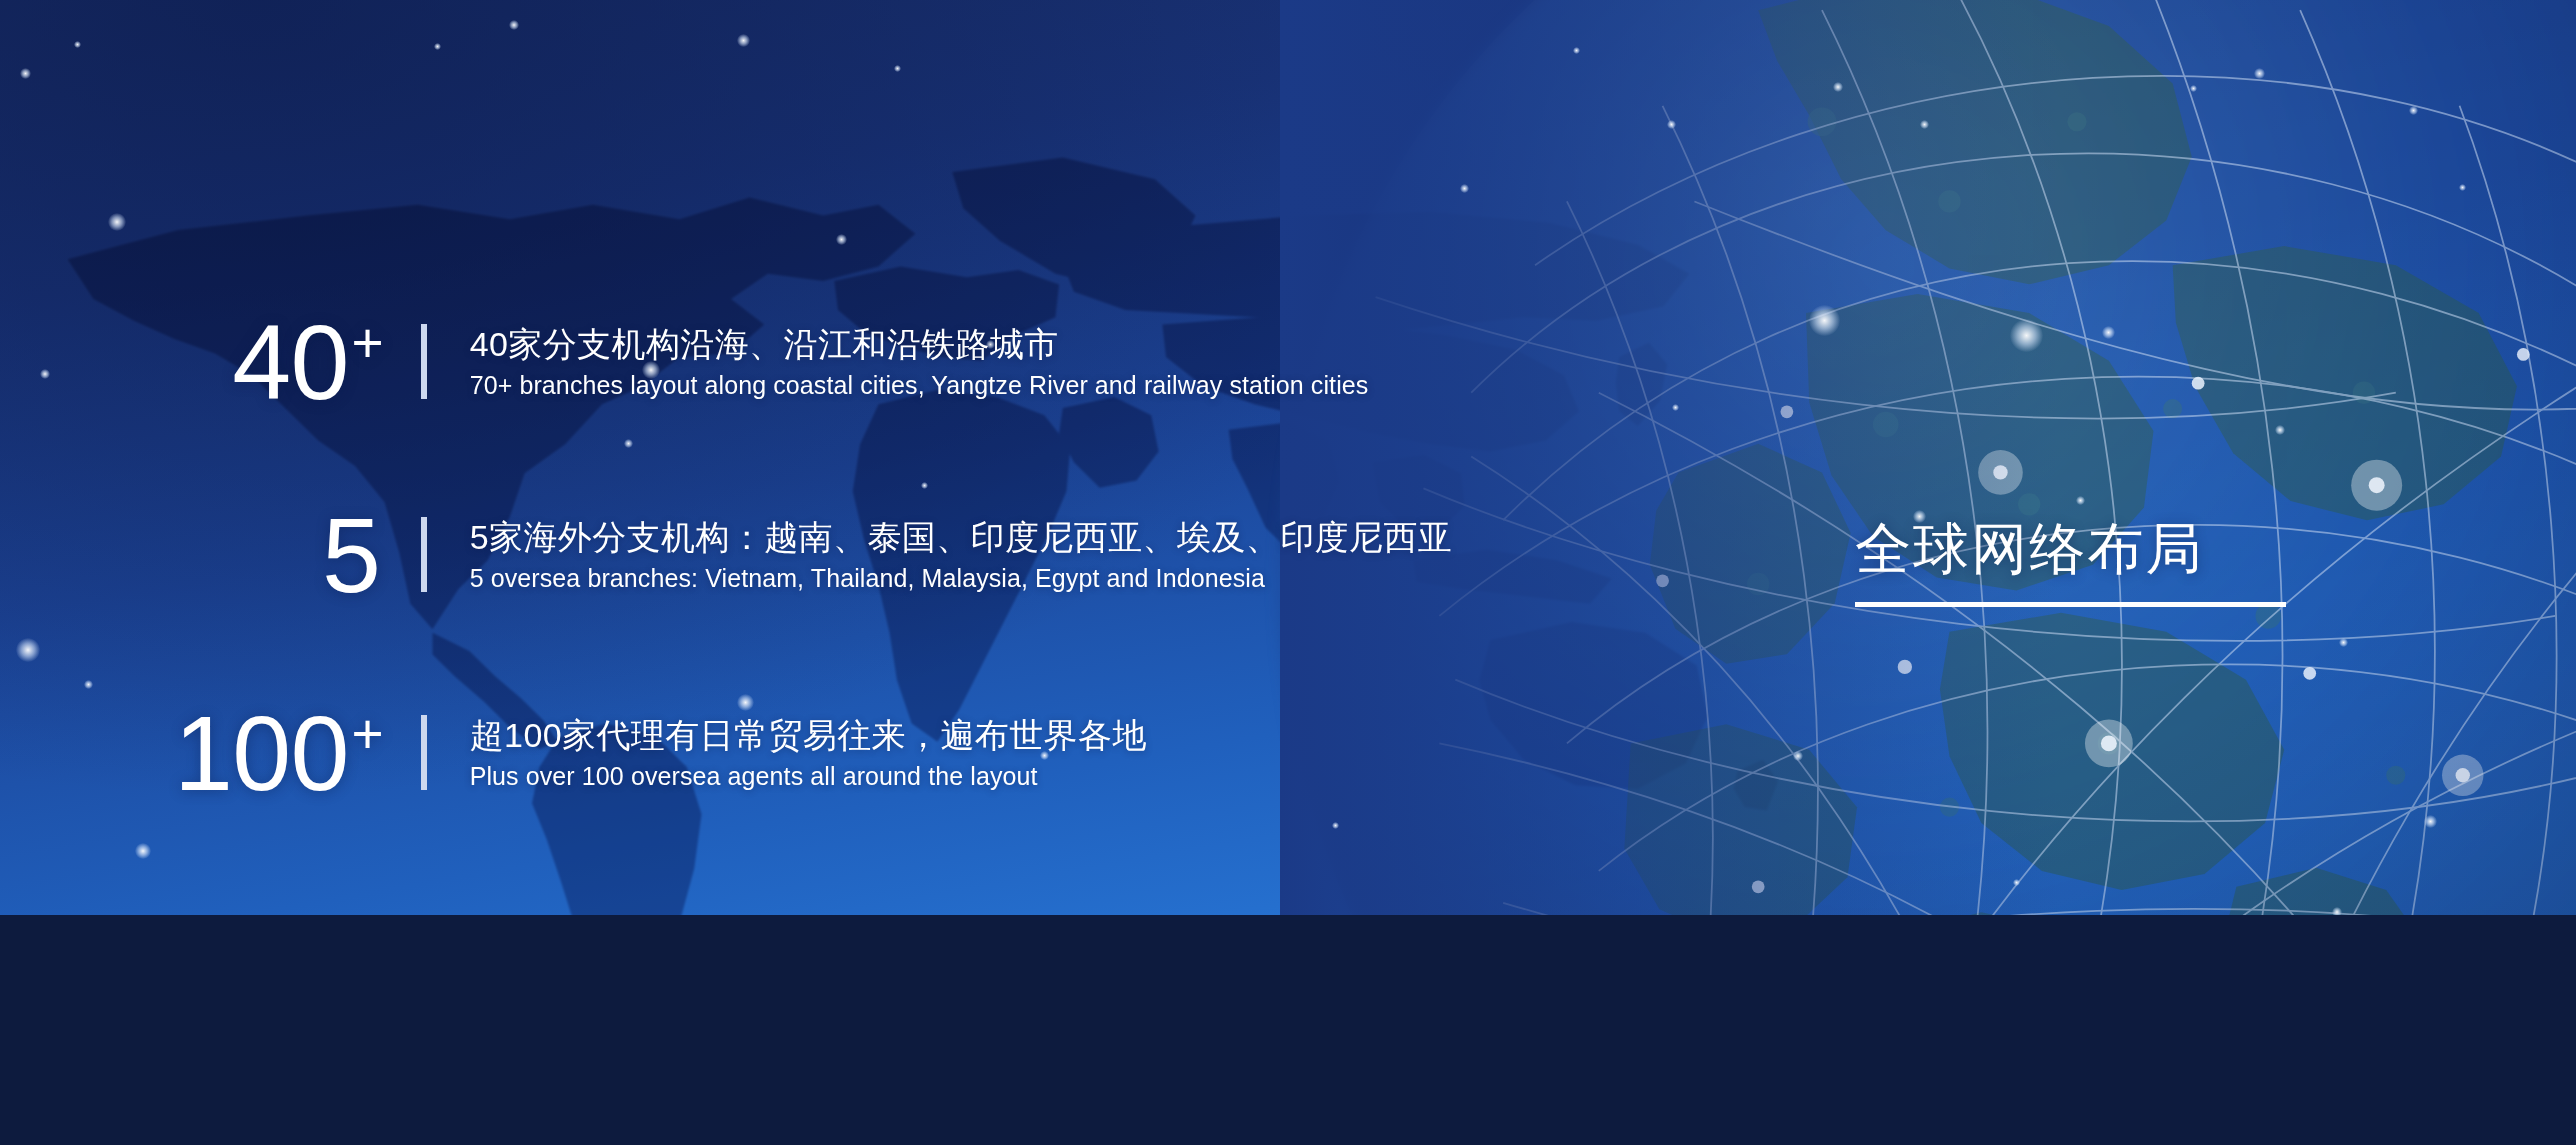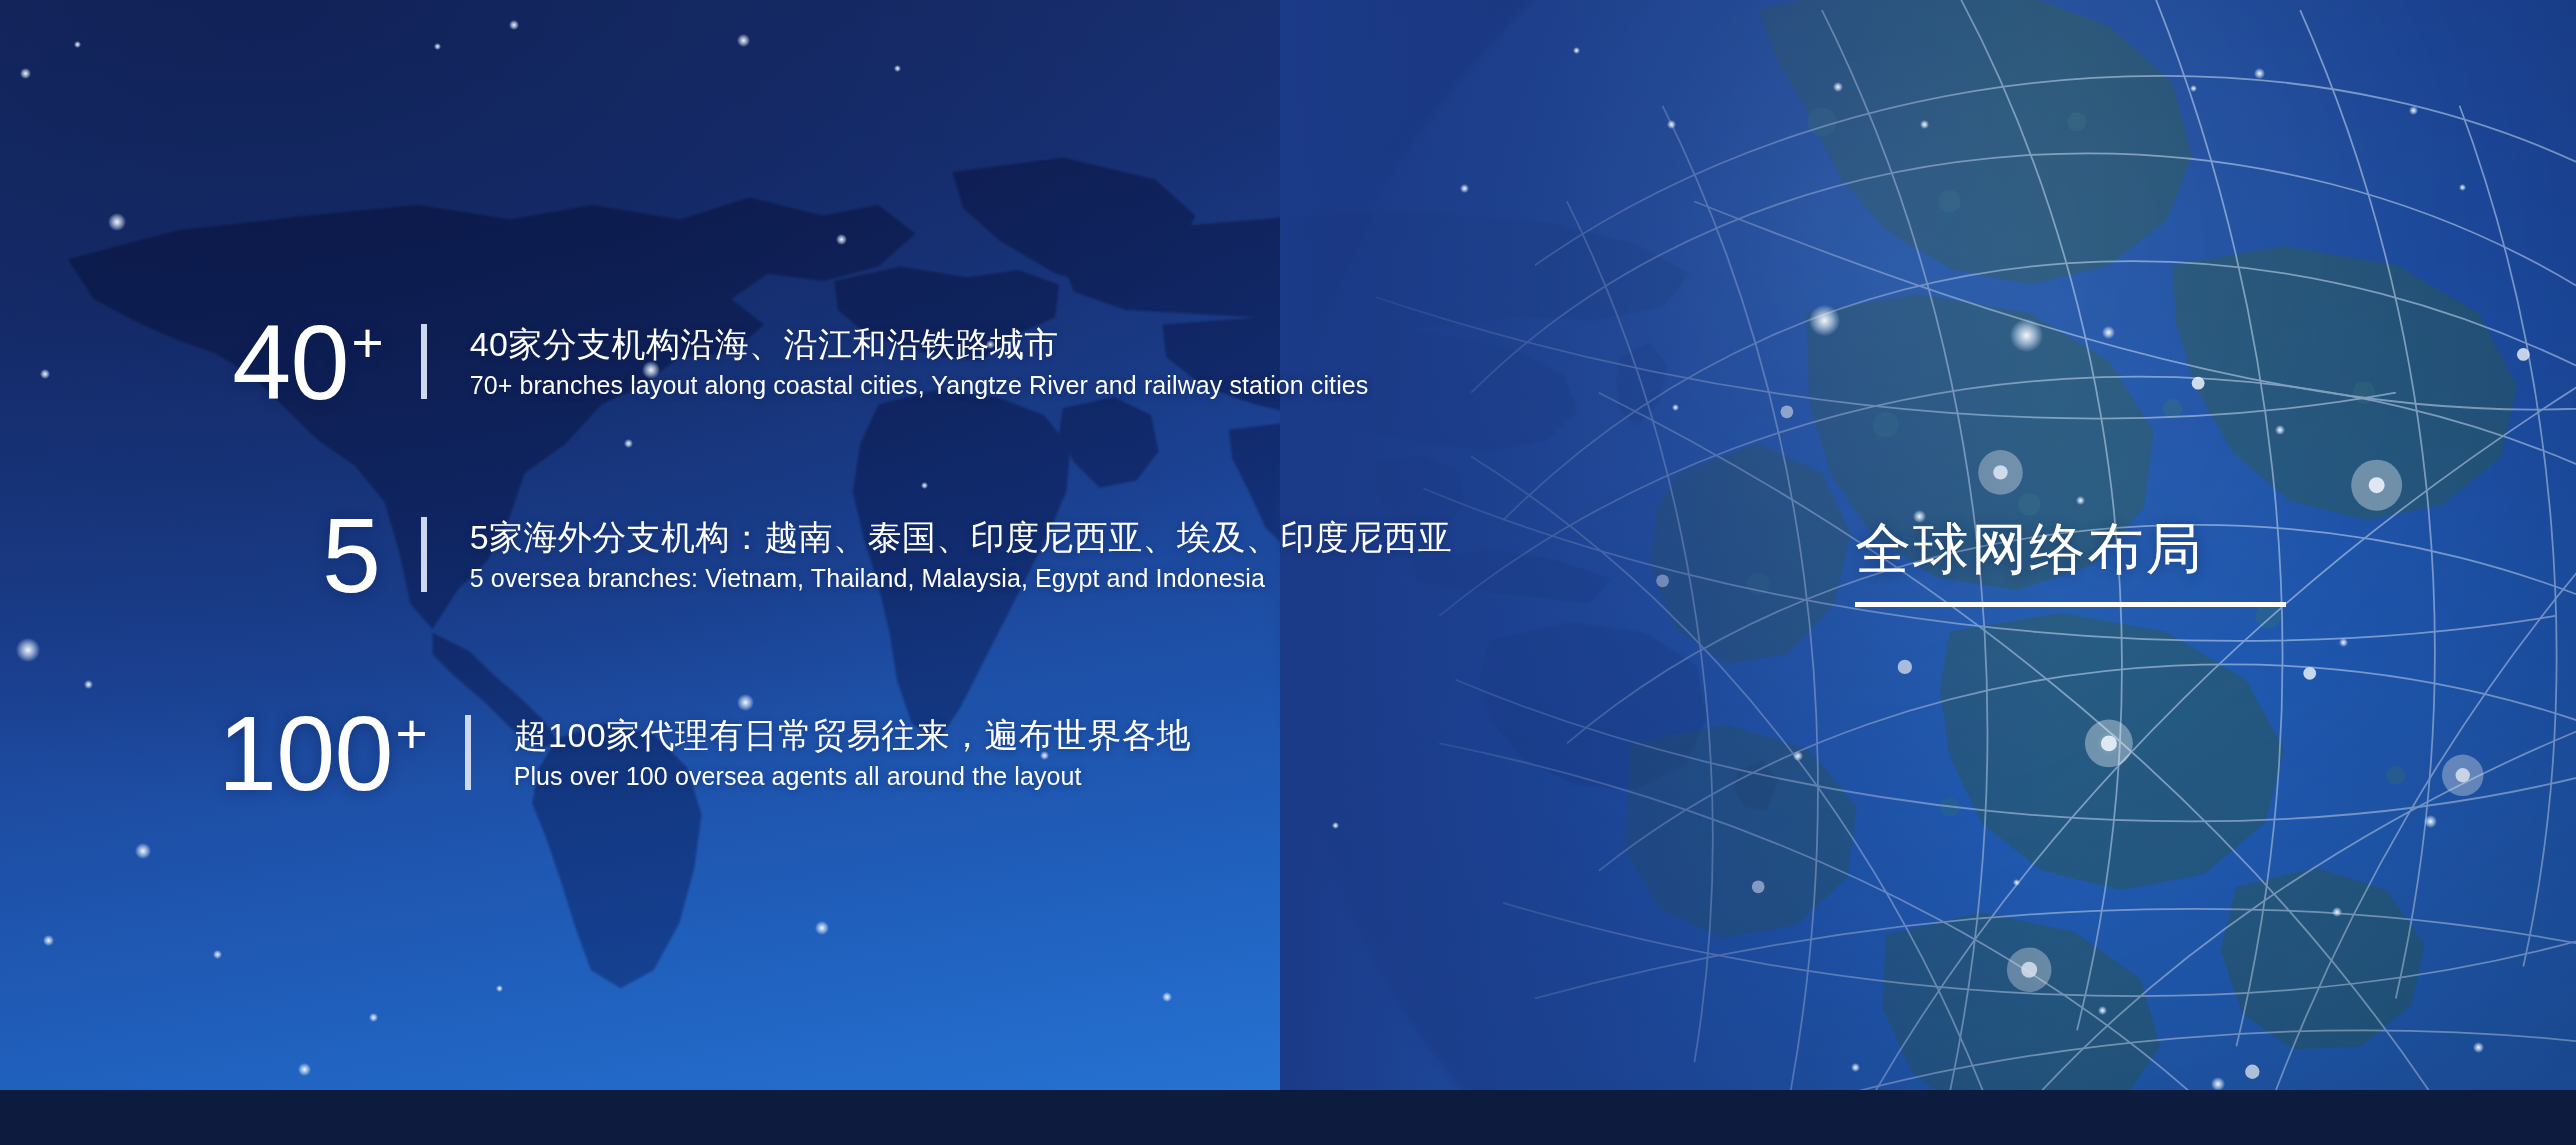--- a/index.html
+++ b/index.html
@@ -9,21 +9,21 @@
     background: #0d1b3e;
   }
   body {
     font-family: "Liberation Sans", sans-serif;
   }
 
   
   #banner {
     position: relative;
     width: 2576px;
-    height: 1090px;
+    height: 915px;
     overflow: hidden;
     background: linear-gradient(170deg, #1a2f6b 0%, #1a357c 22%, #1c4497 45%, #2060bd 70%, #2878d8 90%, #2b7fe0 100%);
   }
 
   .layer {
     position: absolute;
     inset: 0;
     pointer-events: none;
   }
 
@@ -408,21 +408,21 @@
       <div class="stat-num">
         <span>5</span><span class="plus"></span>
       </div>
       <div class="stat-bar"></div>
       <div class="stat-text">
         <div class="stat-cn">5家海外分支机构：越南、泰国、印度尼西亚、埃及、印度尼西亚</div>
         <div class="stat-en">5 oversea branches: Vietnam, Thailand, Malaysia, Egypt and Indonesia</div>
       </div>
     </div>
 
-    <div class="stat-row" style="top:391px;margin-left:44px;">
+    <div class="stat-row" style="top:391px;">
       <div class="stat-num">
         <span>100</span><span class="plus">+</span>
       </div>
       <div class="stat-bar"></div>
       <div class="stat-text">
         <div class="stat-cn">超100家代理有日常贸易往来，遍布世界各地</div>
         <div class="stat-en">Plus over 100 oversea agents all around the layout</div>
       </div>
     </div>
 

